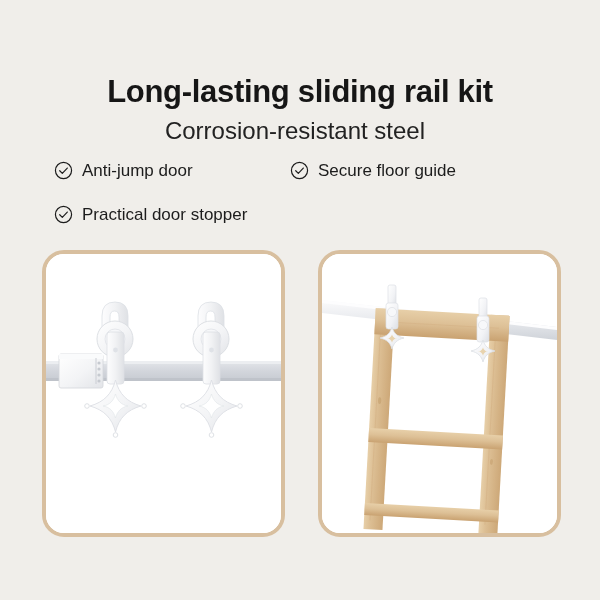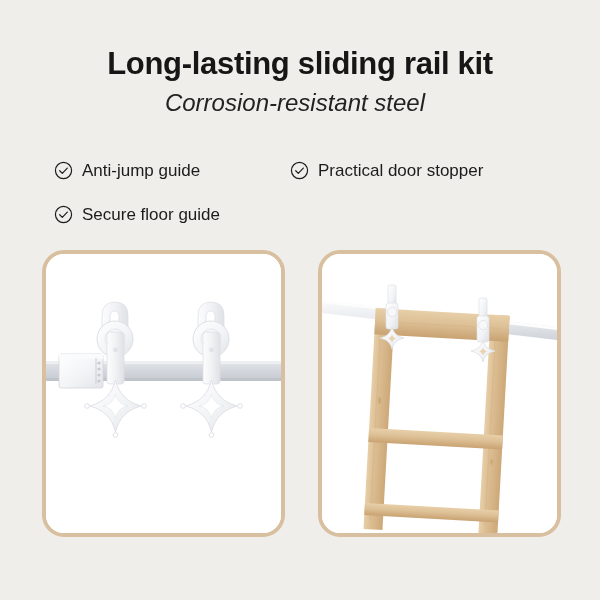--- a/index.html
+++ b/index.html
@@ -13,38 +13,37 @@
     font-family: "Liberation Sans", sans-serif;
     color: #1a1a1a;
     overflow: hidden;
     position: relative;
   }
 
   
   #header {
     width: 100%;
     text-align: center;
-    padding-top: 48px;
+    padding-top: 76px;
     box-sizing: border-box;
   }
   #page-title {
     font-size: 31px;
     font-weight: bold;
     letter-spacing: -0.3px;
     line-height: 1.05;
     color: #161616;
     margin: 0;
   }
   #page-subtitle {
     font-size: 24px;
     font-weight: normal;
     line-height: 1.1;
     color: #222222;
     margin: 9px 10px 0 0;
-    font-style: italic;
   }
 
   
   #feature-list {
     position: absolute;
     top: 148px;
     left: 54px;
     width: 516px;
     display: grid;
     grid-template-columns: 236px 1fr;
@@ -97,37 +96,37 @@
   <p id="page-subtitle">Corrosion-resistant steel</p>
 </div>
 
 <div id="feature-list">
 
   <div class="feature-item">
     <svg class="check-icon" viewBox="0 0 24 24">
       <circle cx="12" cy="12" r="10.2" fill="none" stroke="#1c1c1c" stroke-width="1.5"></circle>
       <path d="M7.2 12.3 L10.5 15.6 L16.8 8.9" fill="none" stroke="#1c1c1c" stroke-width="1.5" stroke-linecap="round" stroke-linejoin="round"></path>
     </svg>
-    <span class="feature-label">Anti-jump guide</span>
+    <span class="feature-label">Anti-jump door</span>
+  </div>
+
+  <div class="feature-item">
+    <svg class="check-icon" viewBox="0 0 24 24">
+      <circle cx="12" cy="12" r="10.2" fill="none" stroke="#1c1c1c" stroke-width="1.5"></circle>
+      <path d="M7.2 12.3 L10.5 15.6 L16.8 8.9" fill="none" stroke="#1c1c1c" stroke-width="1.5" stroke-linecap="round" stroke-linejoin="round"></path>
+    </svg>
+    <span class="feature-label">Secure floor guide</span>
   </div>
 
   <div class="feature-item">
     <svg class="check-icon" viewBox="0 0 24 24">
       <circle cx="12" cy="12" r="10.2" fill="none" stroke="#1c1c1c" stroke-width="1.5"></circle>
       <path d="M7.2 12.3 L10.5 15.6 L16.8 8.9" fill="none" stroke="#1c1c1c" stroke-width="1.5" stroke-linecap="round" stroke-linejoin="round"></path>
     </svg>
     <span class="feature-label">Practical door stopper</span>
-  </div>
-
-  <div class="feature-item">
-    <svg class="check-icon" viewBox="0 0 24 24">
-      <circle cx="12" cy="12" r="10.2" fill="none" stroke="#1c1c1c" stroke-width="1.5"></circle>
-      <path d="M7.2 12.3 L10.5 15.6 L16.8 8.9" fill="none" stroke="#1c1c1c" stroke-width="1.5" stroke-linecap="round" stroke-linejoin="round"></path>
-    </svg>
-    <span class="feature-label">Secure floor guide</span>
   </div>
 
 
 </div>
 
 <div class="panel" id="panel-hardware">
   <svg class="panel-svg" viewBox="0 0 235 279">
     <defs>
       <linearGradient id="railGrad" x1="0" y1="0" x2="0" y2="1">
         <stop offset="0%" stop-color="#e4e6ea"></stop>

